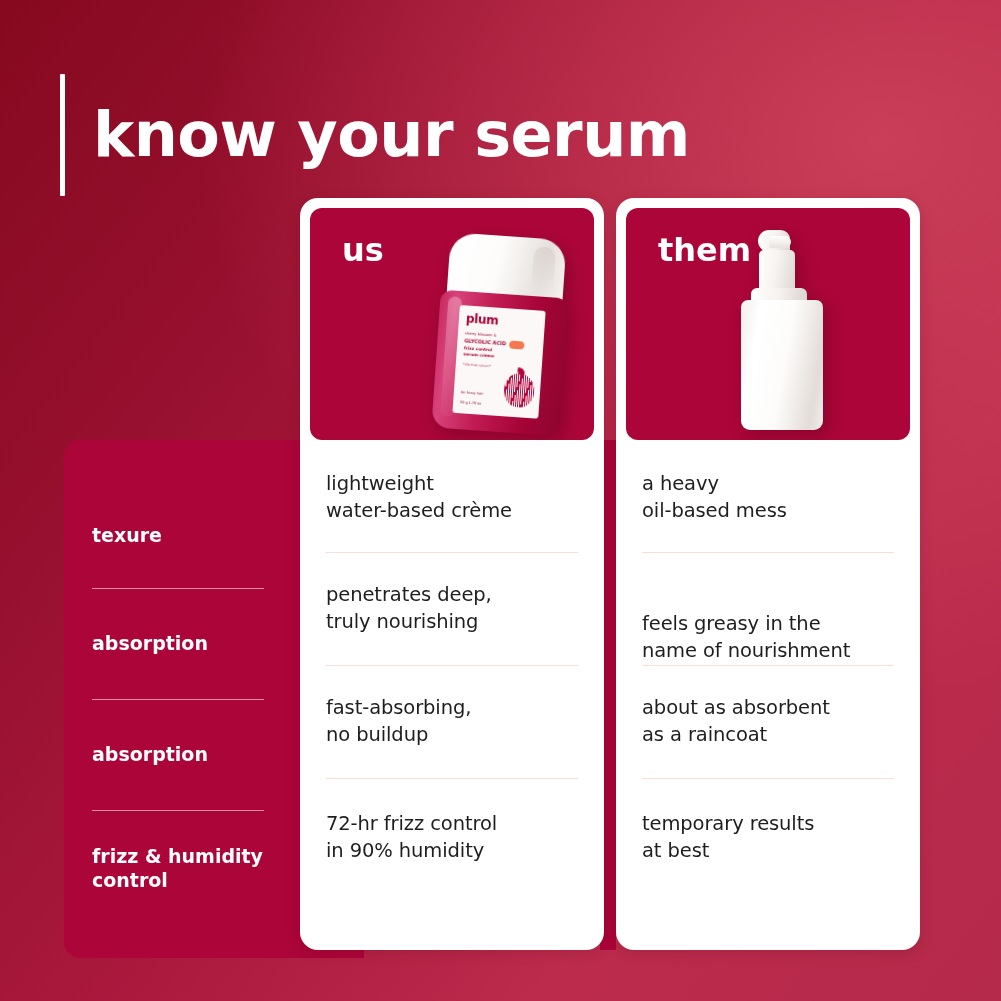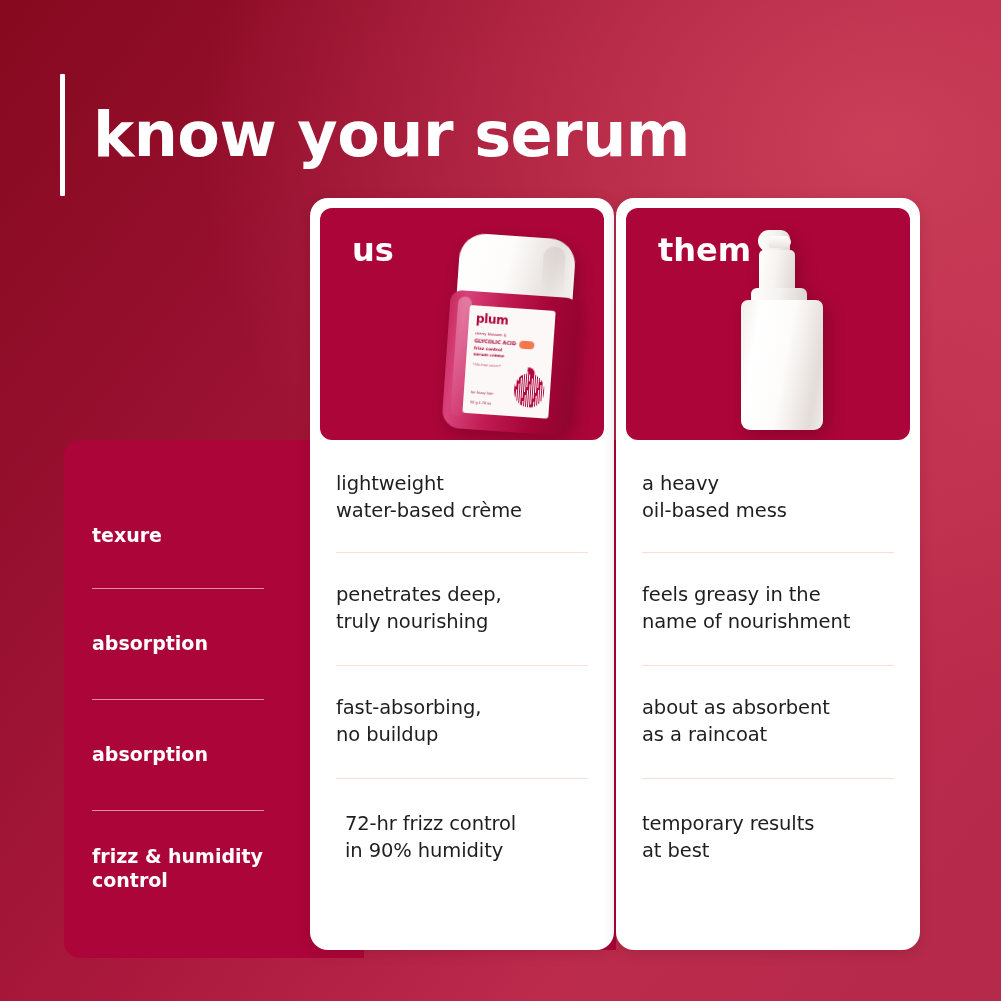--- a/index.html
+++ b/index.html
@@ -91,21 +91,21 @@
     position: absolute;
     top: 198px;
     width: 304px;
     background: #ffffff;
     border-radius: 18px;
     box-sizing: border-box;
     height: 752px;
     padding: 10px 10px 0 10px;
     box-shadow: 0 3px 14px rgba(60,0,16,0.16);
   }
-  .card.us   { left: 310px; }
+  .card.us   { left: 300px; }
   .card.them { left: 616px; }
 
   .card-head {
     position: relative;
     height: 232px;
     background: #ac0539;
     border-radius: 12px;
     overflow: hidden;
   }
   .card-head-label {
@@ -381,42 +381,42 @@
         </div>
         <div class="cell-divider"></div>
         <div class="cell" style="height: 112px;">
           <div class="cell-text">penetrates deep,<br>truly nourishing</div>
         </div>
         <div class="cell-divider"></div>
         <div class="cell" style="height: 112px;">
           <div class="cell-text">fast-absorbing,<br>no buildup</div>
         </div>
         <div class="cell-divider"></div>
-        <div class="cell" style="height: 118px; margin-left: 9px;">
+        <div class="cell" style="height: 118px;">
           <div class="cell-text">72-hr frizz control<br>in 90% humidity</div>
         </div>
       </div>
   </div>
 
   <div class="card them">
     <div class="card-head">
       <div class="card-head-label">them</div>
       <div class="pump-bottle">
         <div class="pu-nozzle"></div>
         <div class="pu-collar"></div>
         <div class="pu-shoulder"></div>
         <div class="pu-body"></div>
       </div>
     </div>
     <div class="card-body" id="body-them">
         <div class="cell" style="height: 108px;">
           <div class="cell-text">a heavy<br>oil-based mess</div>
         </div>
         <div class="cell-divider"></div>
-        <div class="cell" style="height: 112px;">
+        <div class="cell" style="height: 112px; align-items: flex-end;">
           <div class="cell-text">feels greasy in the<br>name of nourishment</div>
         </div>
         <div class="cell-divider"></div>
         <div class="cell" style="height: 112px;">
           <div class="cell-text">about as absorbent<br>as a raincoat</div>
         </div>
         <div class="cell-divider"></div>
         <div class="cell" style="height: 118px;">
           <div class="cell-text">temporary results<br>at best</div>
         </div>

